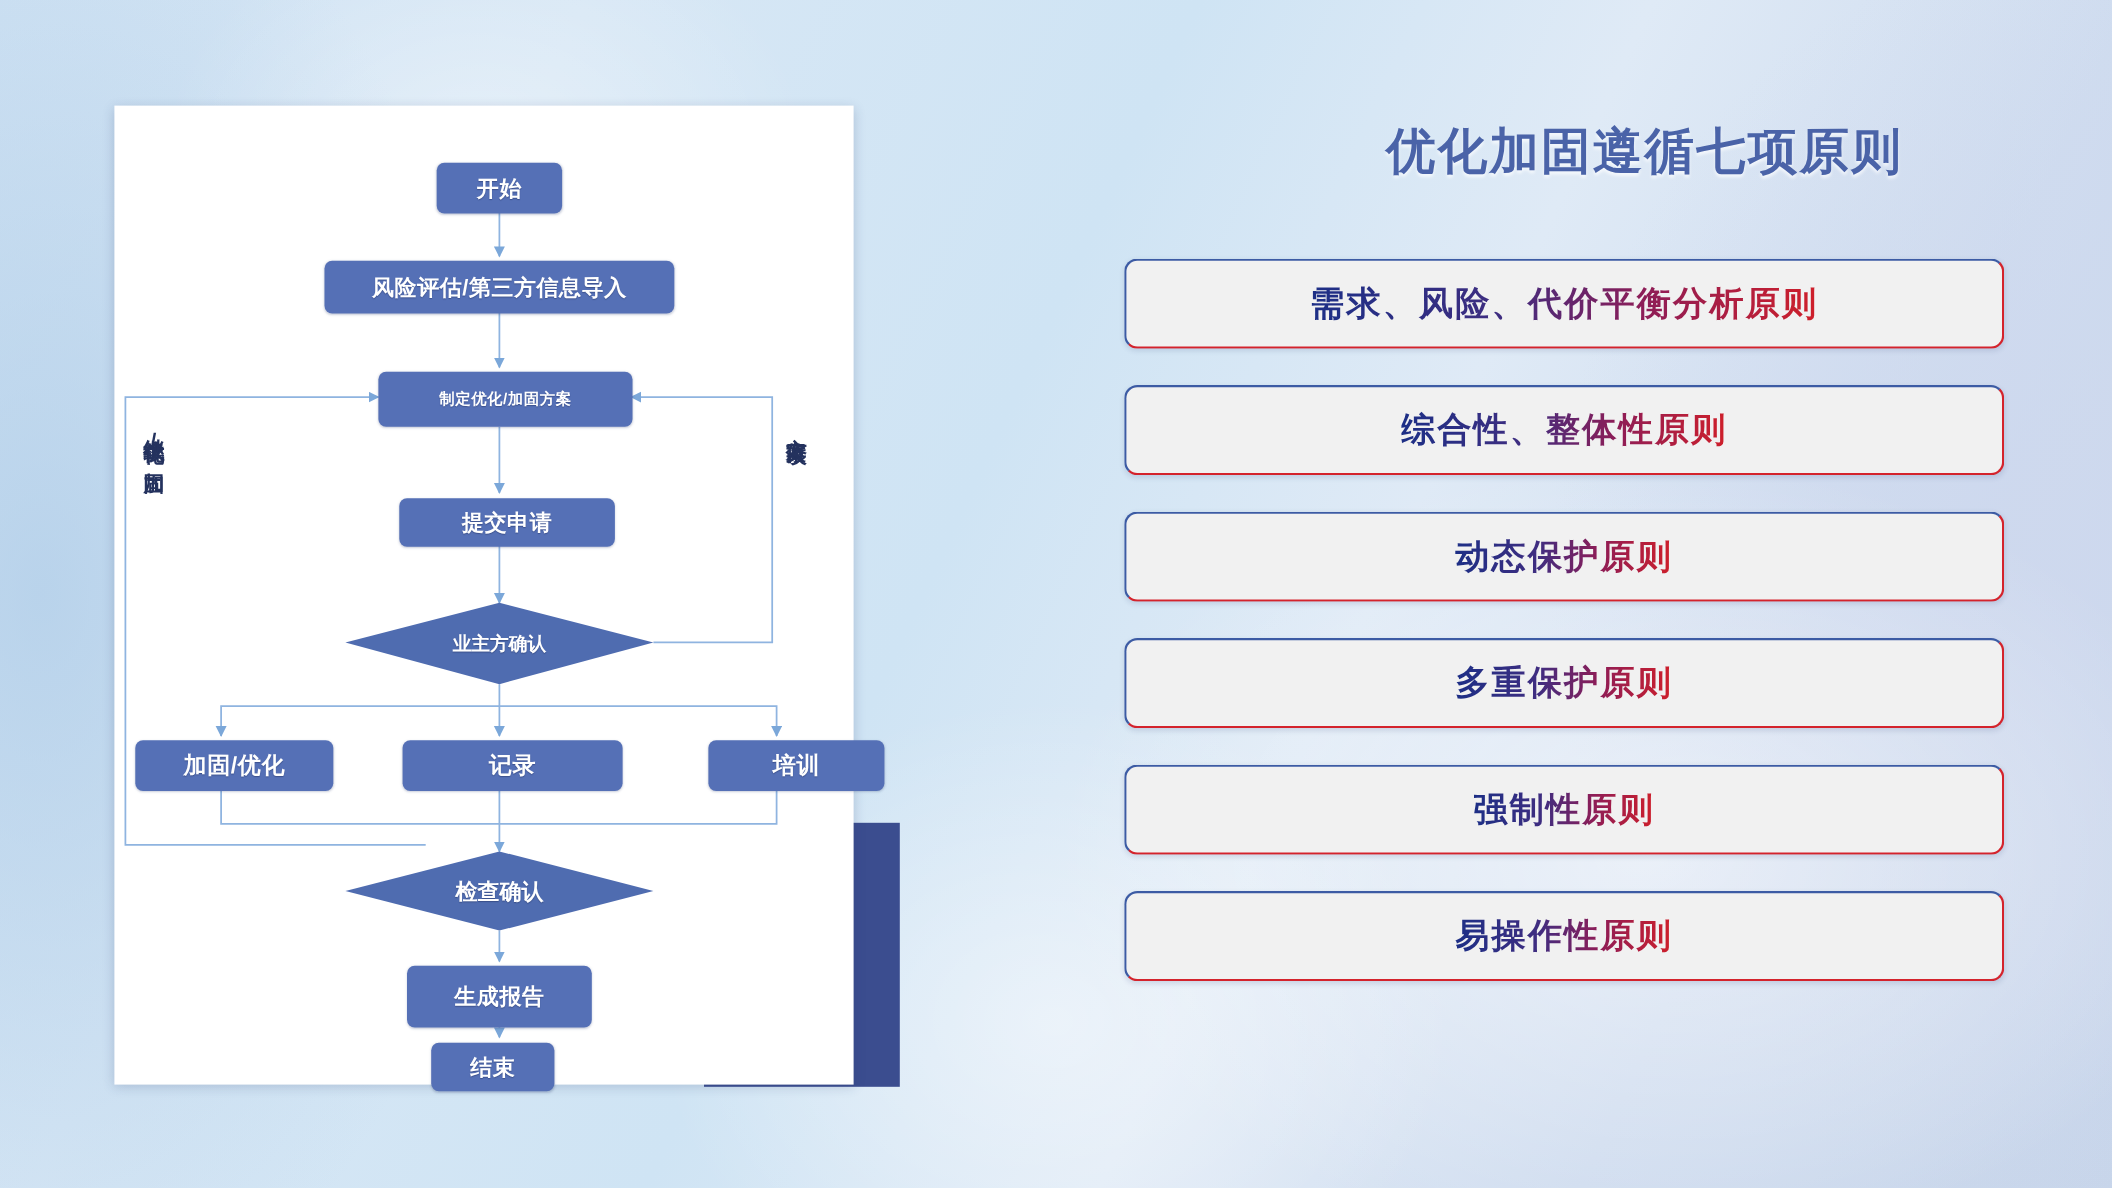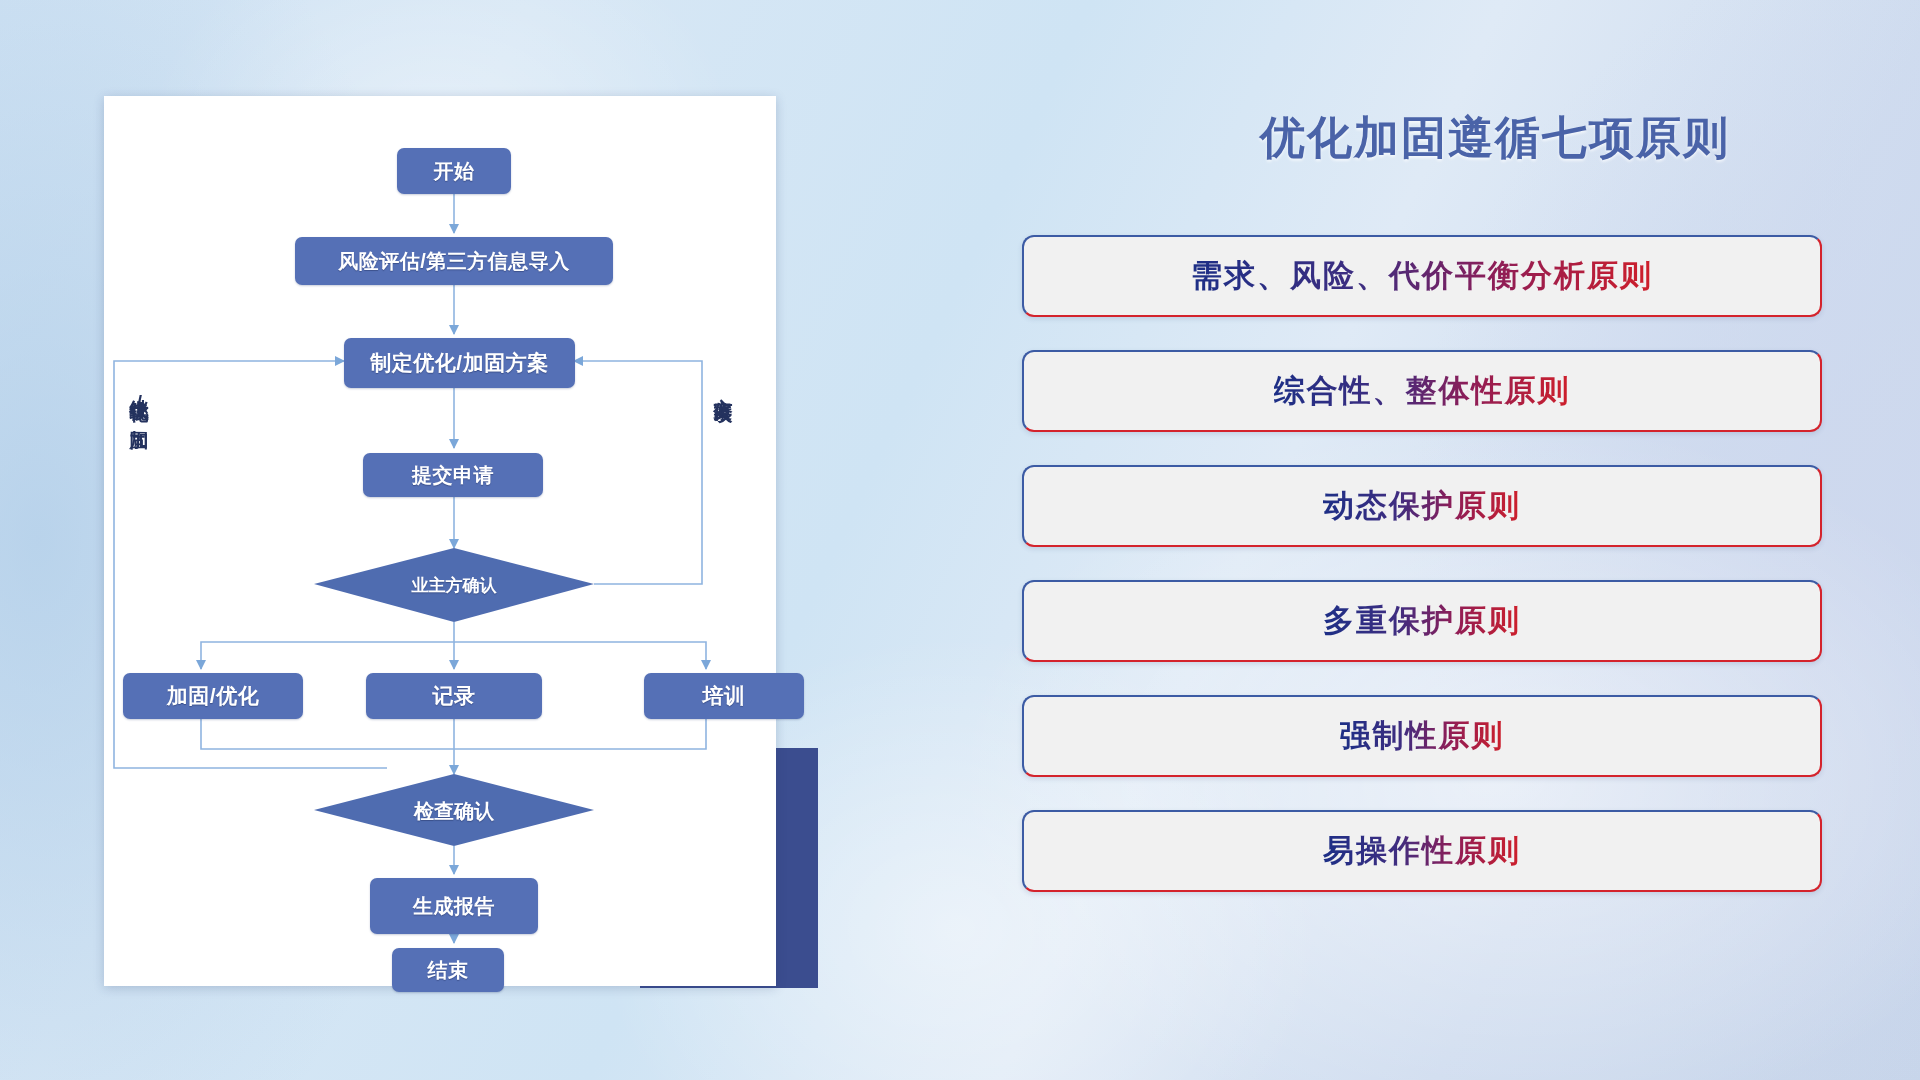--- a/index.html
+++ b/index.html
@@ -143,27 +143,27 @@
     <polygon points="350,678 490,714 350,750 210,714" fill="#4f6cb0"></polygon>
   </svg>
 
   <div class="dialabel" style="left:350px;top:489px;font-size:17px;">业主方确认</div>
   <div class="dialabel" style="left:350px;top:715px;font-size:20px;">检查确认</div>
 
   <div class="fnode" style="left:293px;top:52px;width:114px;height:46px;font-size:20px;">开始</div>
 
   <div class="fnode" style="left:191px;top:141px;width:318px;height:48px;font-size:20px;">风险评估/第三方信息导入</div>
 
-  <div class="fnode" style="left:240px;top:242px;width:231px;height:50px;font-size:21px;">制定优化/加固方案</div>
+  <div class="fnode" style="left:240px;top:242px;width:231px;height:50px;font-size:14px;">制定优化/加固方案</div>
 
-  <div class="fnode" style="left:259px;top:357px;width:180px;height:44px;font-size:20px;">提交申请</div>
+  <div class="fnode" style="left:259px;top:357px;width:196px;height:44px;font-size:20px;">提交申请</div>
 
   <div class="fnode" style="left:19px;top:577px;width:180px;height:46px;font-size:21px;">加固/优化</div>
 
-  <div class="fnode" style="left:262px;top:577px;width:176px;height:46px;font-size:21px;">记录</div>
+  <div class="fnode" style="left:262px;top:577px;width:200px;height:46px;font-size:21px;">记录</div>
 
   <div class="fnode" style="left:513px;top:577px;width:160px;height:46px;font-size:21px;margin-left:27px;">培训</div>
 
   <div class="fnode" style="left:266px;top:782px;width:168px;height:56px;font-size:20px;">生成报告</div>
 
   <div class="fnode" style="left:288px;top:852px;width:112px;height:44px;font-size:20px;">结束</div>
 
   <div class="vlabel" style="left:22px;top:287px;font-size:19px;">继续优化/加固</div>
   <div class="vlabel" style="left:606px;top:287px;font-size:19px;">方案修改</div>
 </div>

